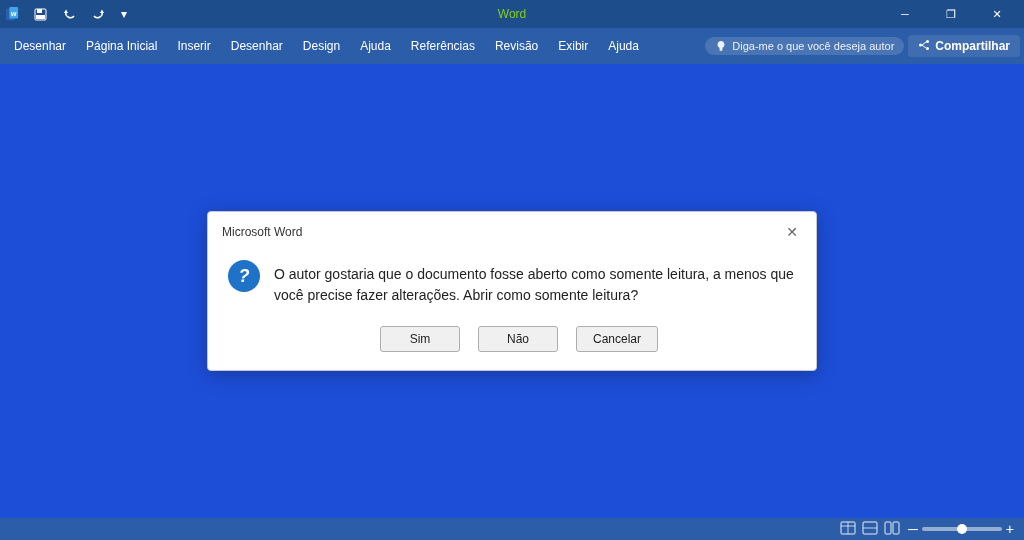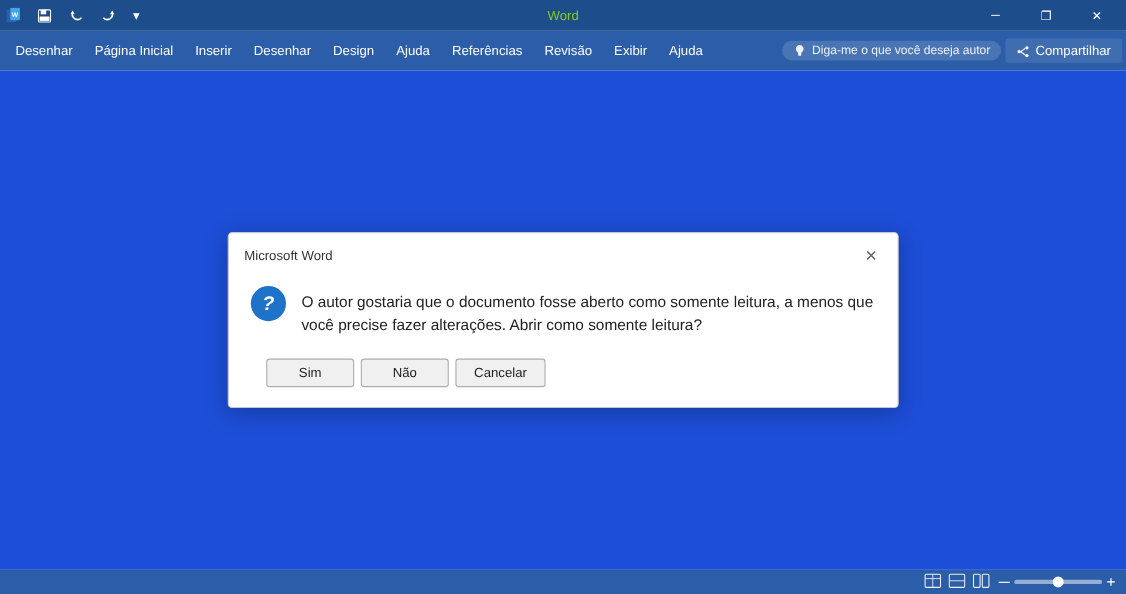--- a/index.html
+++ b/index.html
@@ -124,28 +124,29 @@
       cursor: pointer;
     }
 
     .tell-me-box span {
       color: rgba(255,255,255,0.9);
       font-size: 11px;
     }
 
     .share-btn {
       display: flex;
-      align-items: flex-end;
+      align-items: flex-start;
       gap: 5px;
       color: white;
       font-size: 12px;
       cursor: pointer;
       padding: 4px 10px;
       border-radius: 3px;
       background: rgba(255,255,255,0.1);
+      font-weight: bold;
     }
 
     
     .main-area {
       flex: 1;
       background: #1d4ed8;
       position: relative;
       display: flex;
       align-items: center;
       justify-content: center;
@@ -276,21 +277,22 @@
     .dialog-message {
       font-size: 14px;
       color: #222;
       line-height: 1.5;
       flex: 1;
       padding-top: 6px;
     }
 
     .dialog-buttons {
       display: flex;
-      gap: 6px;
+      justify-content: center;
+      gap: 18px;
       padding: 4px 20px 18px;
       margin-left: 14px;
     }
 
     .dialog-btn {
       min-width: 80px;
       padding: 5px 16px;
       font-size: 12px;
       cursor: pointer;
       border: 1px solid #adadad;

